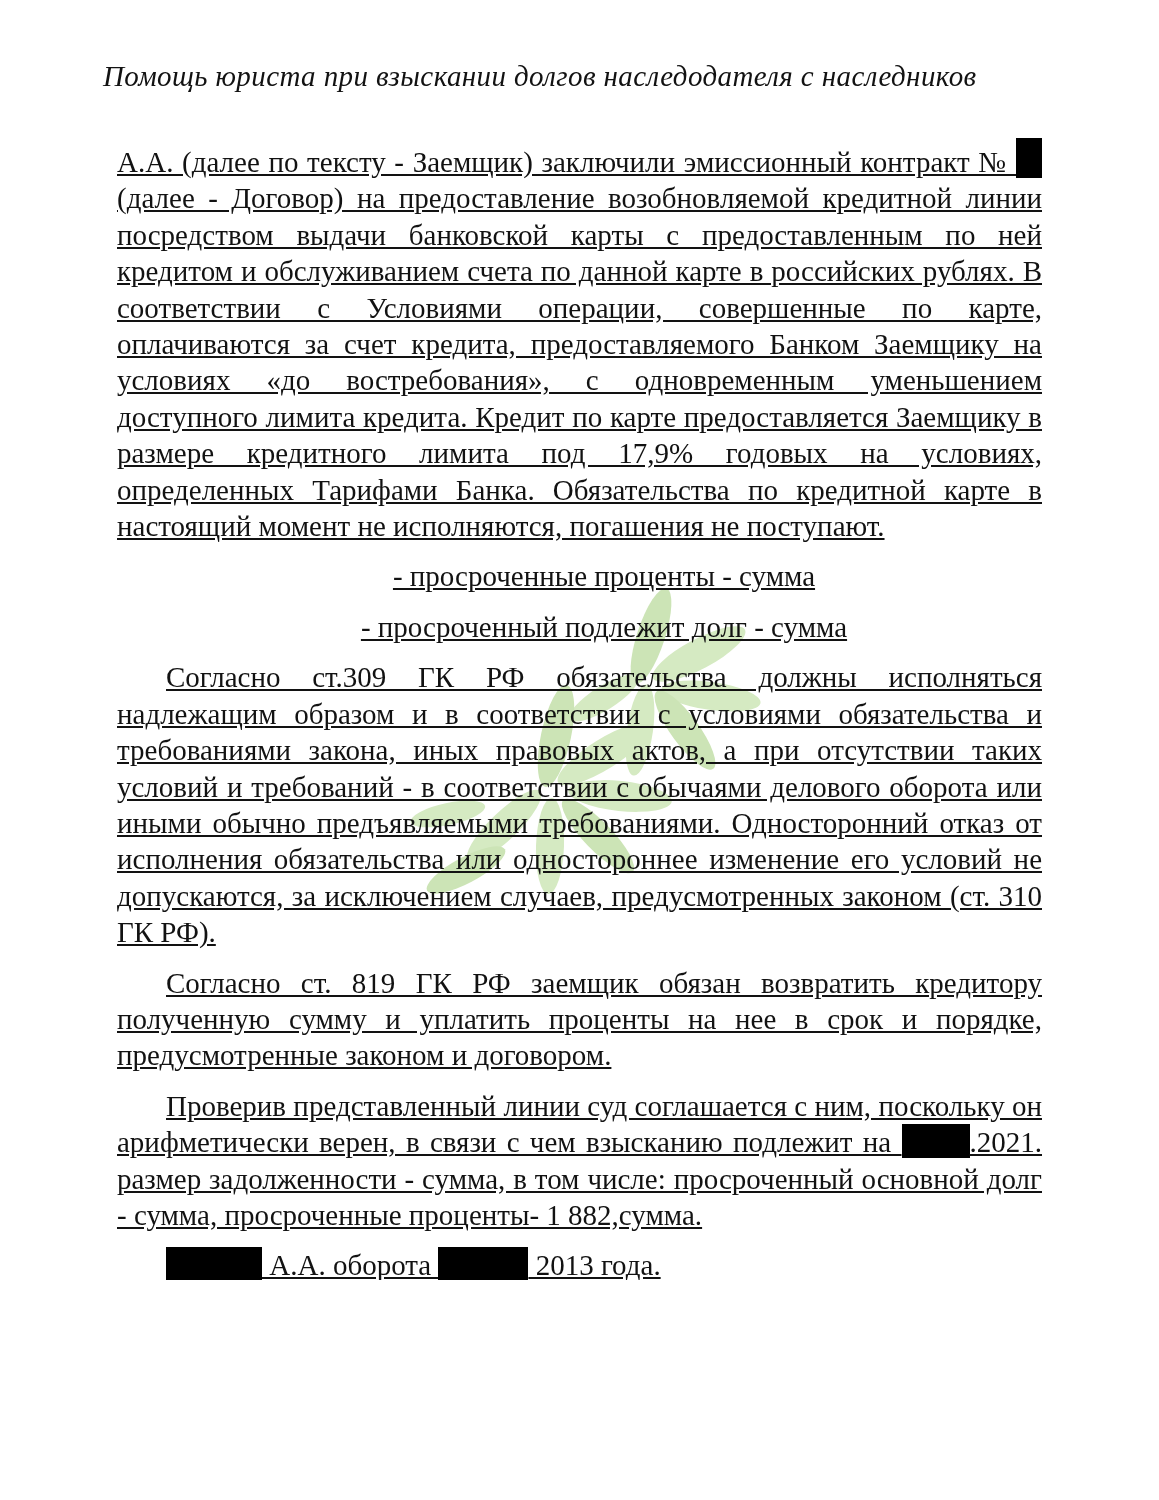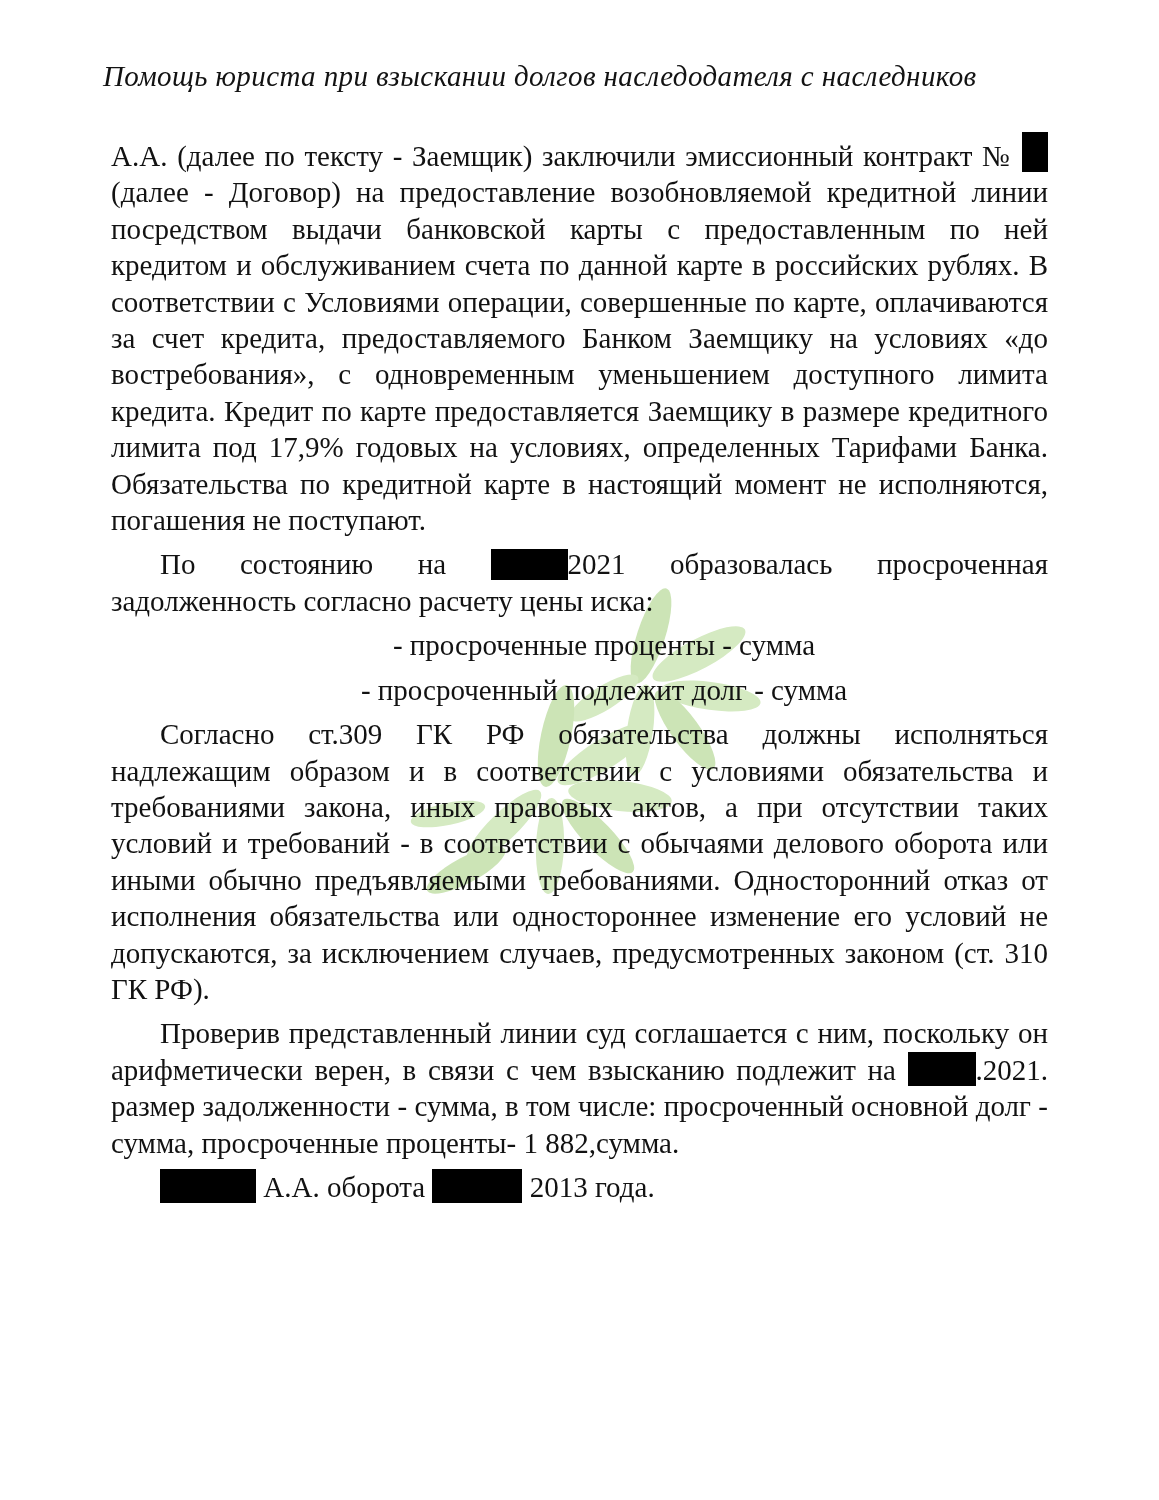--- a/index.html
+++ b/index.html
@@ -39,22 +39,23 @@
     position: absolute;
     left: 103px;
     top: 124px;
     width: 953px;
     font-size: 29px;
     line-height: 36.4px;
     text-align: justify;
     z-index: 1;
   }
   .para {
-    margin: 8px;
+    margin: 14px;
     padding: 0;
+    text-decoration: underline;
   }
   .para.indent { text-indent: 49px; }
   .para.nojustify { text-align: center; }
   .redaction {
     display: inline-block;
     background: #000000;
     vertical-align: -6px;
   }
   .page-number {
     position: absolute;
@@ -100,24 +101,24 @@
       <ellipse class="wm-leaf" cx="0" cy="0" rx="50" ry="14" transform="translate(96,248) rotate(136)" fill="#d5eac2"></ellipse>
       <ellipse class="wm-leaf" cx="0" cy="0" rx="44" ry="13" transform="translate(58,292) rotate(152)" fill="#cce4b6"></ellipse>
       <ellipse class="wm-leaf" cx="0" cy="0" rx="38" ry="11" transform="translate(40,236) rotate(168)" fill="#d5eac2"></ellipse>
     </g>
   </svg>
 
   <h1 class="doc-title">Помощь юриста при взыскании долгов наследодателя с наследников</h1>
 
   <div class="doc-body" id="doc-body">
       <p class="para"><span>А.А. (далее по тексту - Заемщик) заключили эмиссионный контракт № </span><span class="redaction" style="width: 26px; height: 40px; background: rgb(0, 0, 0);"></span><span> (далее - Договор) на предоставление возобновляемой кредитной линии посредством выдачи банковской карты с предоставленным по ней кредитом и обслуживанием счета по данной карте в российских рублях. В соответствии с Условиями операции, совершенные по карте, оплачиваются за счет кредита, предоставляемого Банком Заемщику на условиях «до востребования», с одновременным уменьшением доступного лимита кредита. Кредит по карте предоставляется Заемщику в размере кредитного лимита под 17,9% годовых на условиях, определенных Тарифами Банка. Обязательства по кредитной карте в настоящий момент не исполняются, погашения не поступают.</span></p>
-      <p class="para indent"><span>По состоянию на </span><span class="redaction" style="width: 77px; height: 31px; background: rgb(0, 0, 0);"></span><span>2021 образовалась просроченная задолженность согласно расчету цены иска:</span></p>
       <p class="para indent nojustify"><span>- просроченные проценты - сумма</span></p>
       <p class="para indent nojustify"><span>- просроченный подлежит долг - сумма</span></p>
       <p class="para indent"><span>Согласно ст.309 ГК РФ обязательства должны исполняться надлежащим образом и в соответствии с условиями обязательства и требованиями закона, иных правовых актов, а при отсутствии таких условий и требований - в соответствии с обычаями делового оборота или иными обычно предъявляемыми требованиями. Односторонний отказ от исполнения обязательства или одностороннее изменение его условий не допускаются, за исключением случаев, предусмотренных законом (ст. 310 ГК РФ).</span></p>
+      <p class="para indent"><span>Согласно ст. 819 ГК РФ заемщик обязан возвратить кредитору полученную сумму и уплатить проценты на нее в срок и порядке, предусмотренные законом и договором.</span></p>
       <p class="para indent"><span>Проверив представленный линии суд соглашается с ним, поскольку он арифметически верен, в связи с чем взысканию подлежит на </span><span class="redaction" style="width: 68px; height: 34px; background: rgb(0, 0, 0);"></span><span>.2021. размер задолженности - сумма, в том числе: просроченный основной долг - сумма, просроченные проценты- 1 882,сумма.</span></p>
       <p class="para indent"><span class="redaction" style="width: 96px; height: 34px; background: rgb(0, 0, 0);"></span><span> А.А. оборота </span><span class="redaction" style="width: 90px; height: 34px; background: rgb(0, 0, 0);"></span><span> 2013 года.</span></p>
     </div>
 
   <div class="page-number">2</div>
 
   <div class="doc-footer">Подготовил юрист Чемелова Е.Л.</div>
 
 </div>
 

